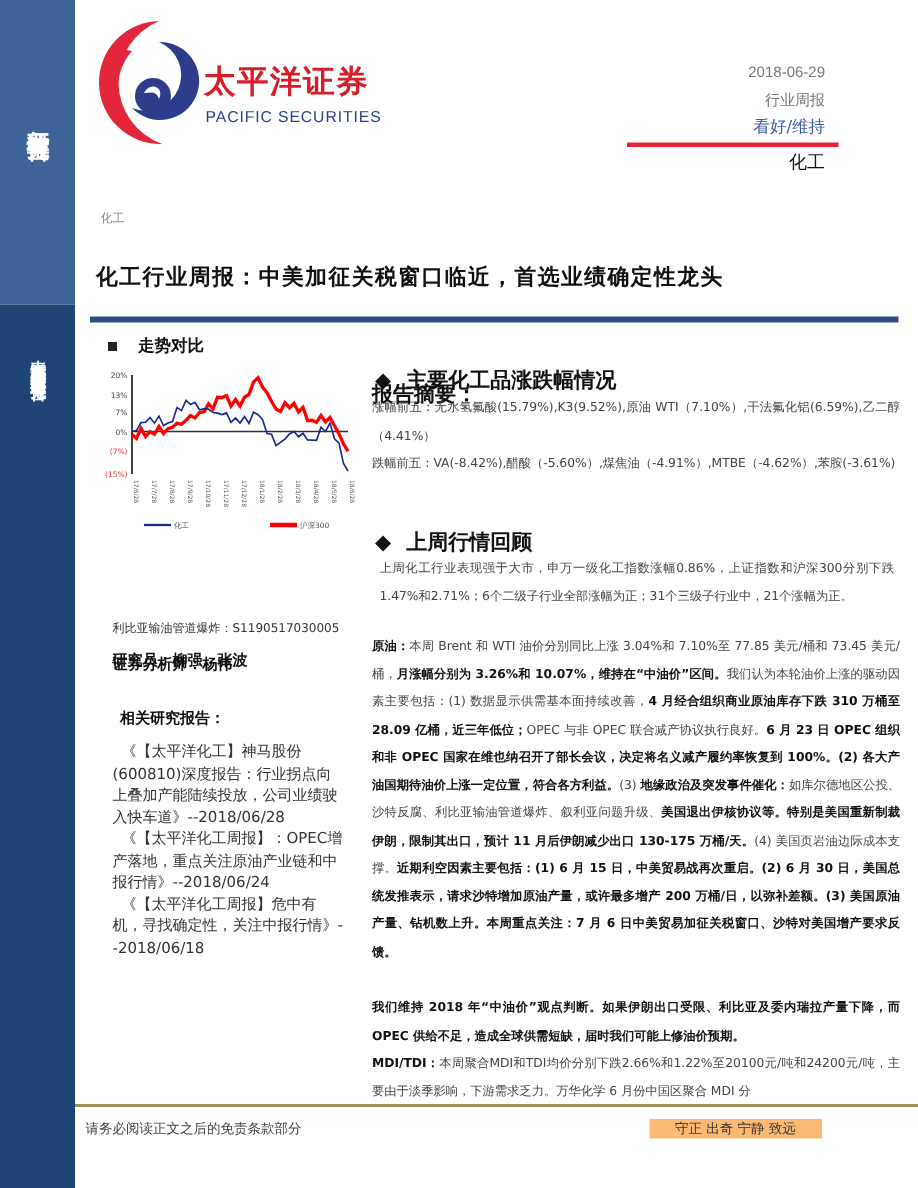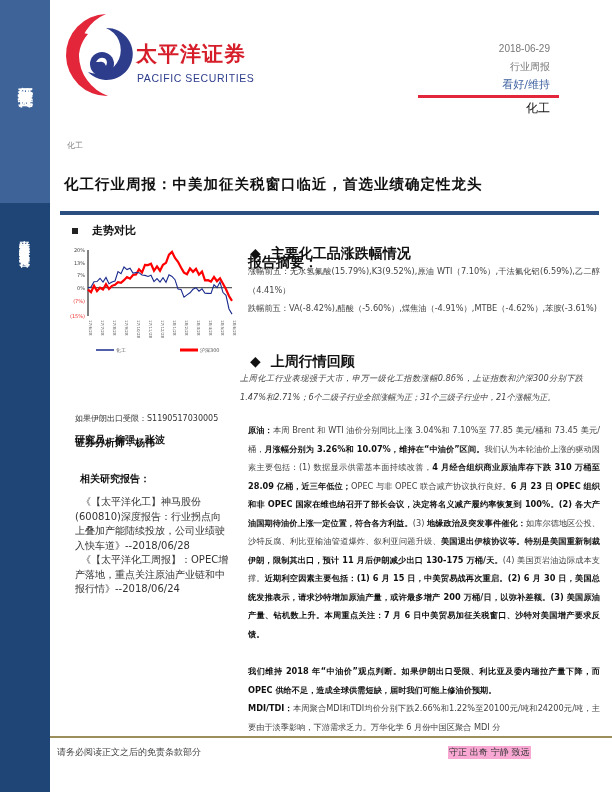--- a/index.html
+++ b/index.html
@@ -28,24 +28,24 @@
   .cert { position: absolute; left: 75px; top: 413px; font-size: 8px; color: #333; }
   .researcher { position: absolute; left: 75px; top: 433px; font-size: 10px; font-weight: bold; color: #111; font-family: "DejaVu Serif", serif; }
   .related-head { position: absolute; left: 80px; top: 472px; font-size: 10px; font-weight: bold; color: #111; font-family: "DejaVu Serif", serif; }
   .related { position: absolute; left: 75px; top: 495px; width: 155px; font-size: 10px; line-height: 14.5px; color: #333; }
   .related p { margin: 0 0 0 0; text-indent: 6px; }
   .summary-head { position: absolute; left: 248px; top: 218px; font-size: 14px; font-weight: bold; color: #111; font-family: "DejaVu Serif", serif; margin-top: 36px; }
   .bullet-head { position: absolute; left: 250px; font-size: 14px; font-weight: bold; color: #111; font-family: "DejaVu Serif", serif; }
   .bullet-head .dia { margin-right: 10px; }
   .para { position: absolute; left: 248px; width: 352px; font-size: 8.2px; line-height: 18.5px; color: #444; text-align: justify; }
   .para b { color: #111; }
-  .indent { left: 240px; width: 343px; font-style: italic; }
+  .indent { left: 253px; width: 343px; }
   .footer-rule { position: absolute; left: 50px; top: 736px; width: 562px; height: 2px; background: #9c8f5c; }
   .footer-left { position: absolute; left: 57px; top: 746px; font-size: 9px; color: #444; }
-  .footer-right { position: absolute; left: 448px; top: 746px; font-size: 9px; color: #333; background: #f9a8d4; padding: 0 1px; }
+  .footer-right { position: absolute; left: 433px; top: 746px; font-size: 9px; color: #333; background: #fdba74; padding: 0 17px; }
   .chart-legend { position: absolute; left: 62px; top: 344px; width: 180px; height: 14px; font-size: 5px; }
 </style>
 </head>
 <body>
 
 <div class="side-top"></div>
 <div class="side-bottom"></div>
 <div class="side-title">
     <span>行业研究报告</span>
   </div>
@@ -105,26 +105,27 @@
 <div class="chart-legend">
   <svg width="180" height="14">
     <line x1="34" y1="6" x2="52" y2="6" stroke="#1a2a8c" stroke-width="1.5"></line>
     <text x="54" y="8" font-size="5" fill="#555" id="lg0">化工</text>
     <line x1="118" y1="6" x2="136" y2="6" stroke="#ff0000" stroke-width="3"></line>
     <text x="138" y="8" font-size="5" fill="#555" id="lg1">沪深300</text>
   </svg>
 </div>
 
 <div class="analyst">证券分析师：杨伟</div>
-<div class="cert">如果伊朗出口受限：S1190517030005</div>
+<div class="cert">利比亚输油管道爆炸：S1190517030005</div>
 <div class="researcher">研究员：柳强、张波</div>
 <div class="related-head">相关研究报告：</div>
 <div class="related">
   <p>《【太平洋化工】神马股份(600810)深度报告：行业拐点向上叠加产能陆续投放，公司业绩驶入快车道》--2018/06/28</p>
   <p>《【太平洋化工周报】：OPEC增产落地，重点关注原油产业链和中报行情》--2018/06/24</p>
+  <p>《【太平洋化工周报】危中有机，寻找确定性，关注中报行情》--2018/06/18</p>
 </div>
 
 <div class="summary-head">报告摘要：</div>
 <div class="bullet-head" style="top:245px"><span class="dia">◆</span><span>主要化工品涨跌幅情况</span></div>
 <div class="para" style="top:262px">涨幅前五：无水氢氟酸(15.79%),K3(9.52%),原油 WTI（7.10%）,干法氟化铝(6.59%),乙二醇（4.41%）</div>
 <div class="para" style="top:299px">跌幅前五：VA(-8.42%),醋酸（-5.60%）,煤焦油（-4.91%）,MTBE（-4.62%）,苯胺(-3.61%)</div>
 
 <div class="bullet-head" style="top:353px"><span class="dia">◆</span><span>上周行情回顾</span></div>
 <div class="para indent" style="top:369px">上周化工行业表现强于大市，申万一级化工指数涨幅0.86%，上证指数和沪深300分别下跌1.47%和2.71%；6个二级子行业全部涨幅为正；31个三级子行业中，21个涨幅为正。</div>
 

